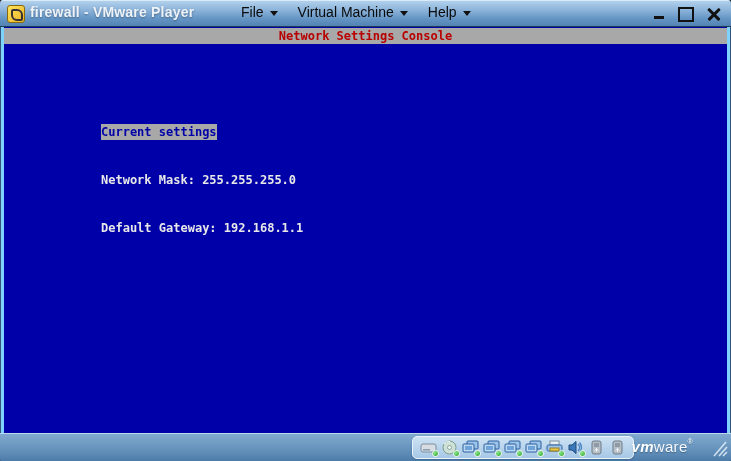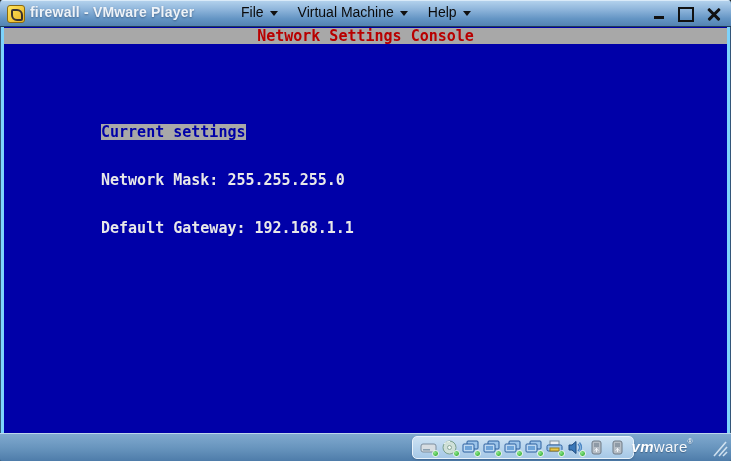--- a/index.html
+++ b/index.html
@@ -50,21 +50,21 @@
   .btn-close::before,.btn-close::after{
     content:"";position:absolute;left:-1px;top:6px;width:16px;height:2.6px;background:#111;border-radius:1px;
   }
   .btn-close::before{transform:rotate(45deg);}
   .btn-close::after{transform:rotate(-45deg);}
   
   .vm-screen{
     position:absolute;left:4px;top:27px;width:723px;height:406px;
     background:#0000a8;overflow:hidden;
     font-family:"DejaVu Sans Mono","Liberation Mono",monospace;
-    font-weight:700;font-size:15px;line-height:16px;
+    font-weight:700;font-size:12px;line-height:16px;
     color:#e8e8e8;white-space:pre;
   }
   .console-header{
     position:absolute;top:1px;left:0;right:0;height:16px;
     background:#a8a8a8;color:#b80000;text-align:center;
   }
   .current-settings{position:absolute;left:90px;top:65px;}
   .cs-heading{display:inline-block;background:#a8a8a8;color:#0000a8;}
   .cs-line{height:16px;padding-left:7px;}
   .change-panel{

